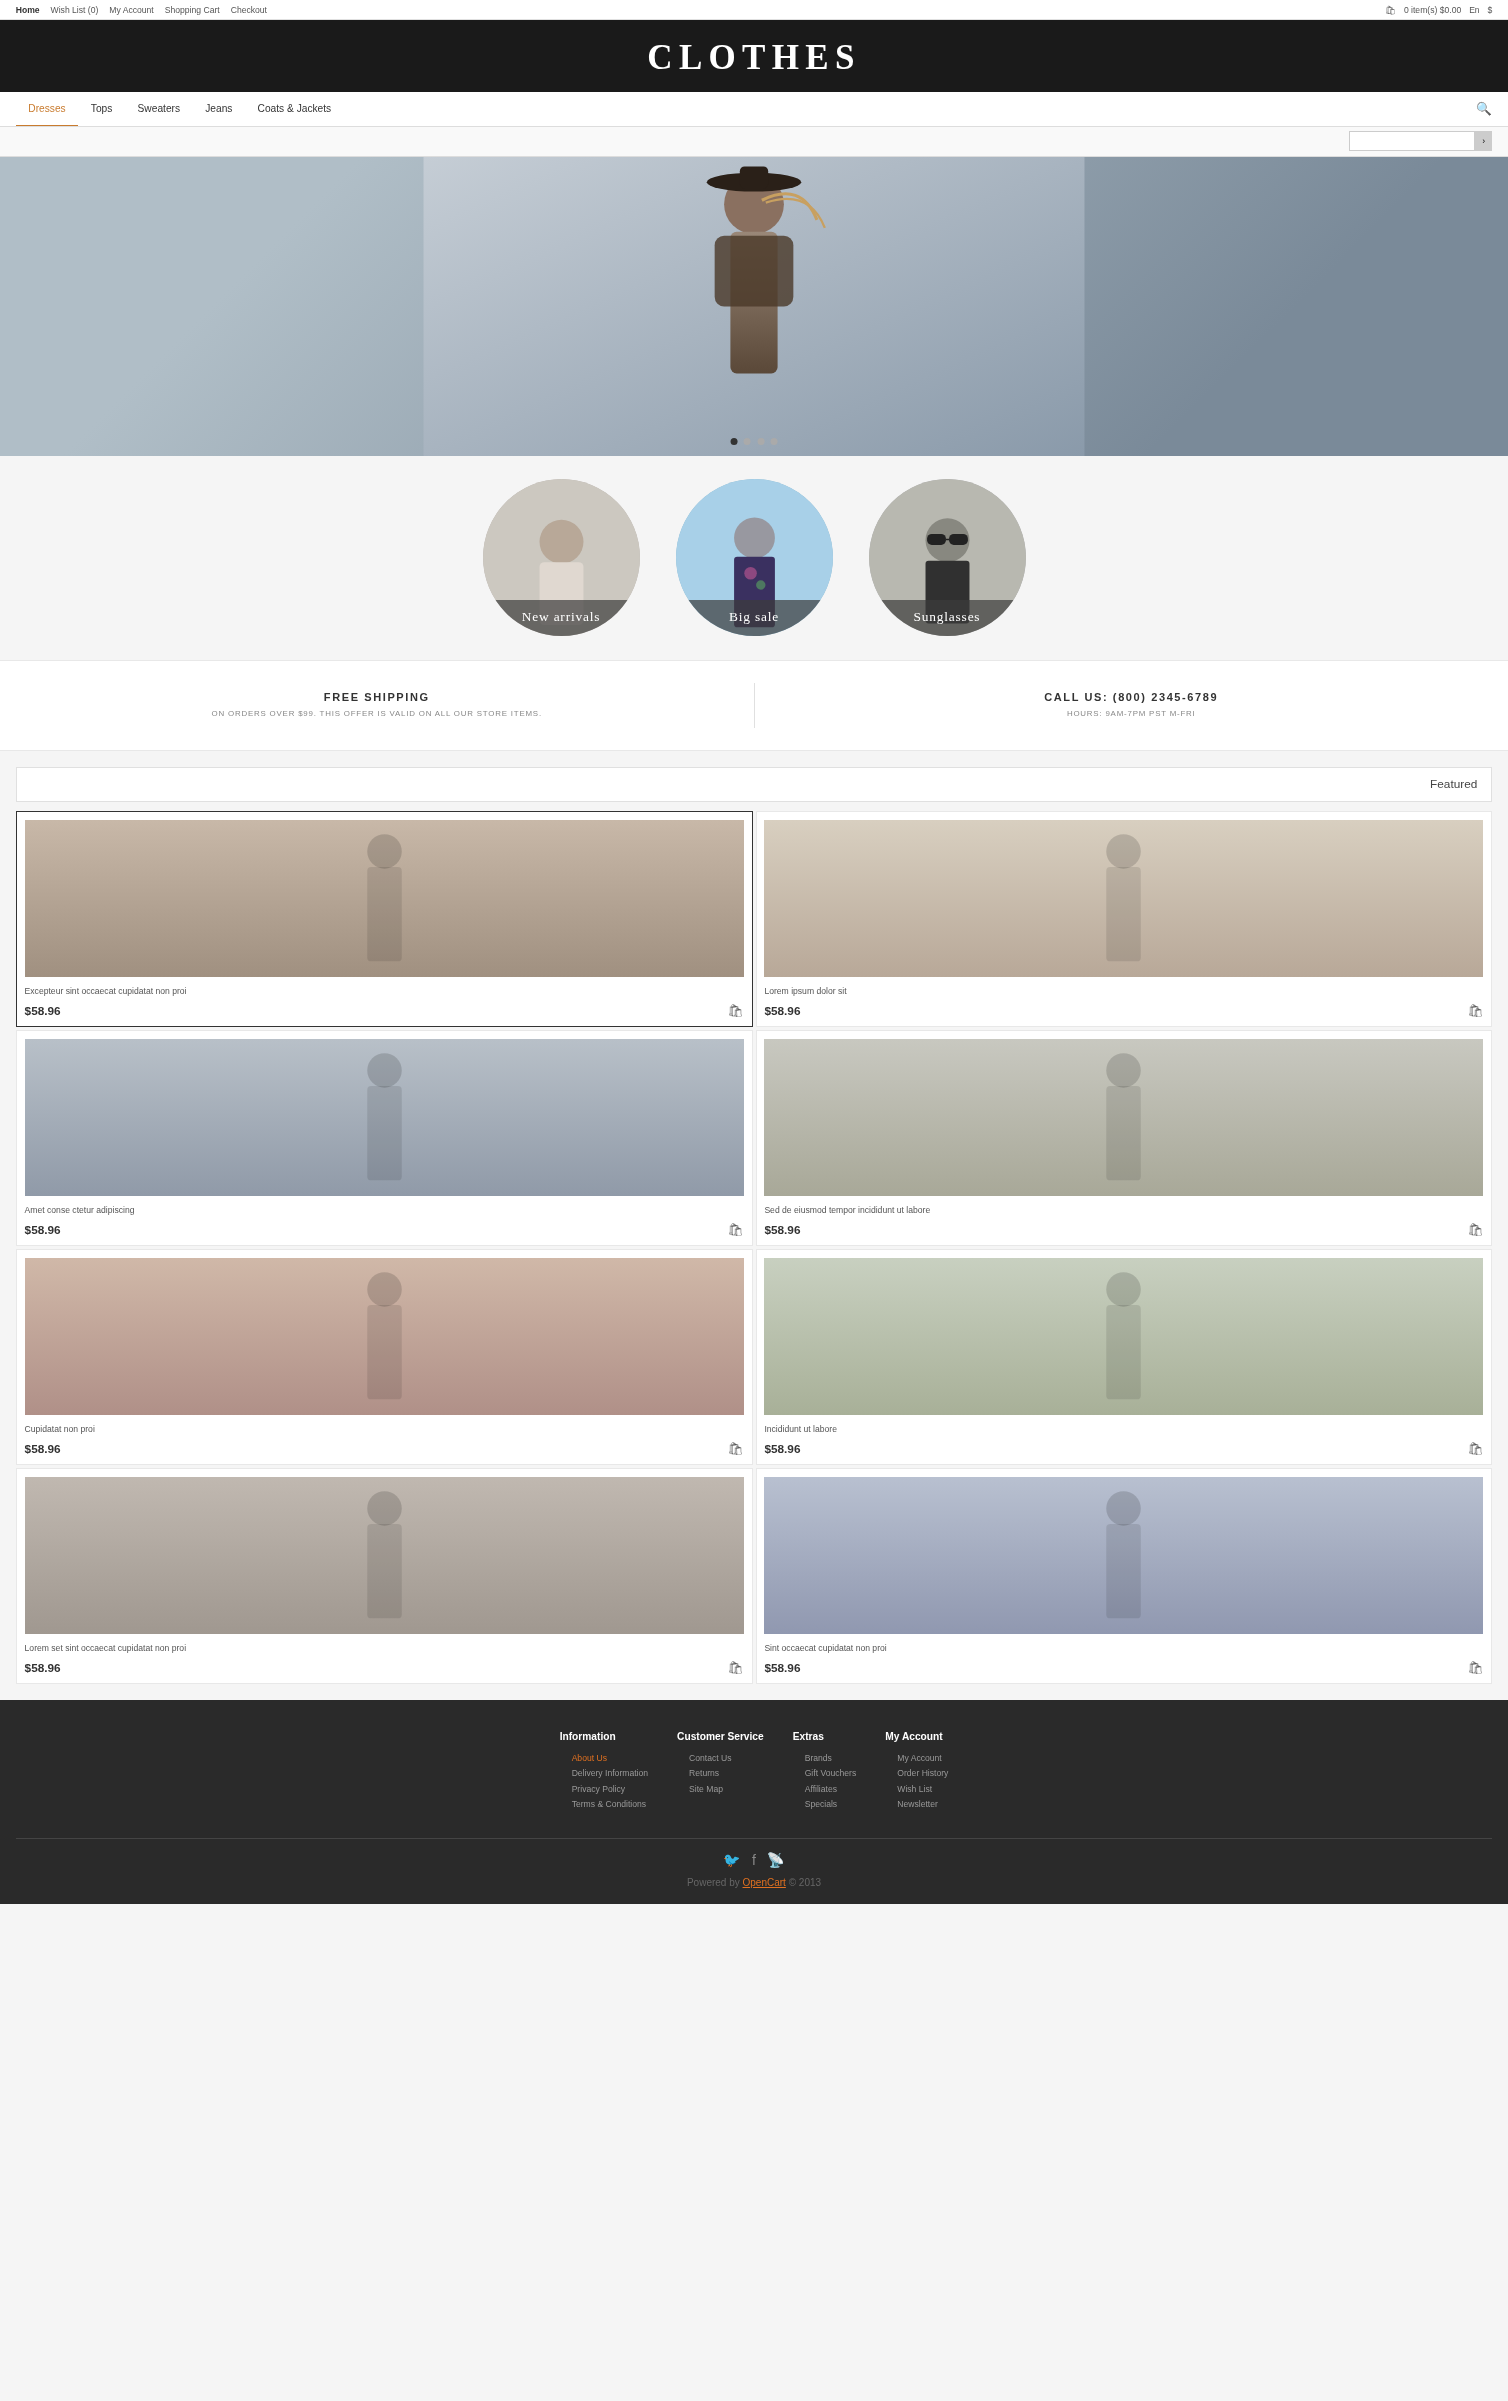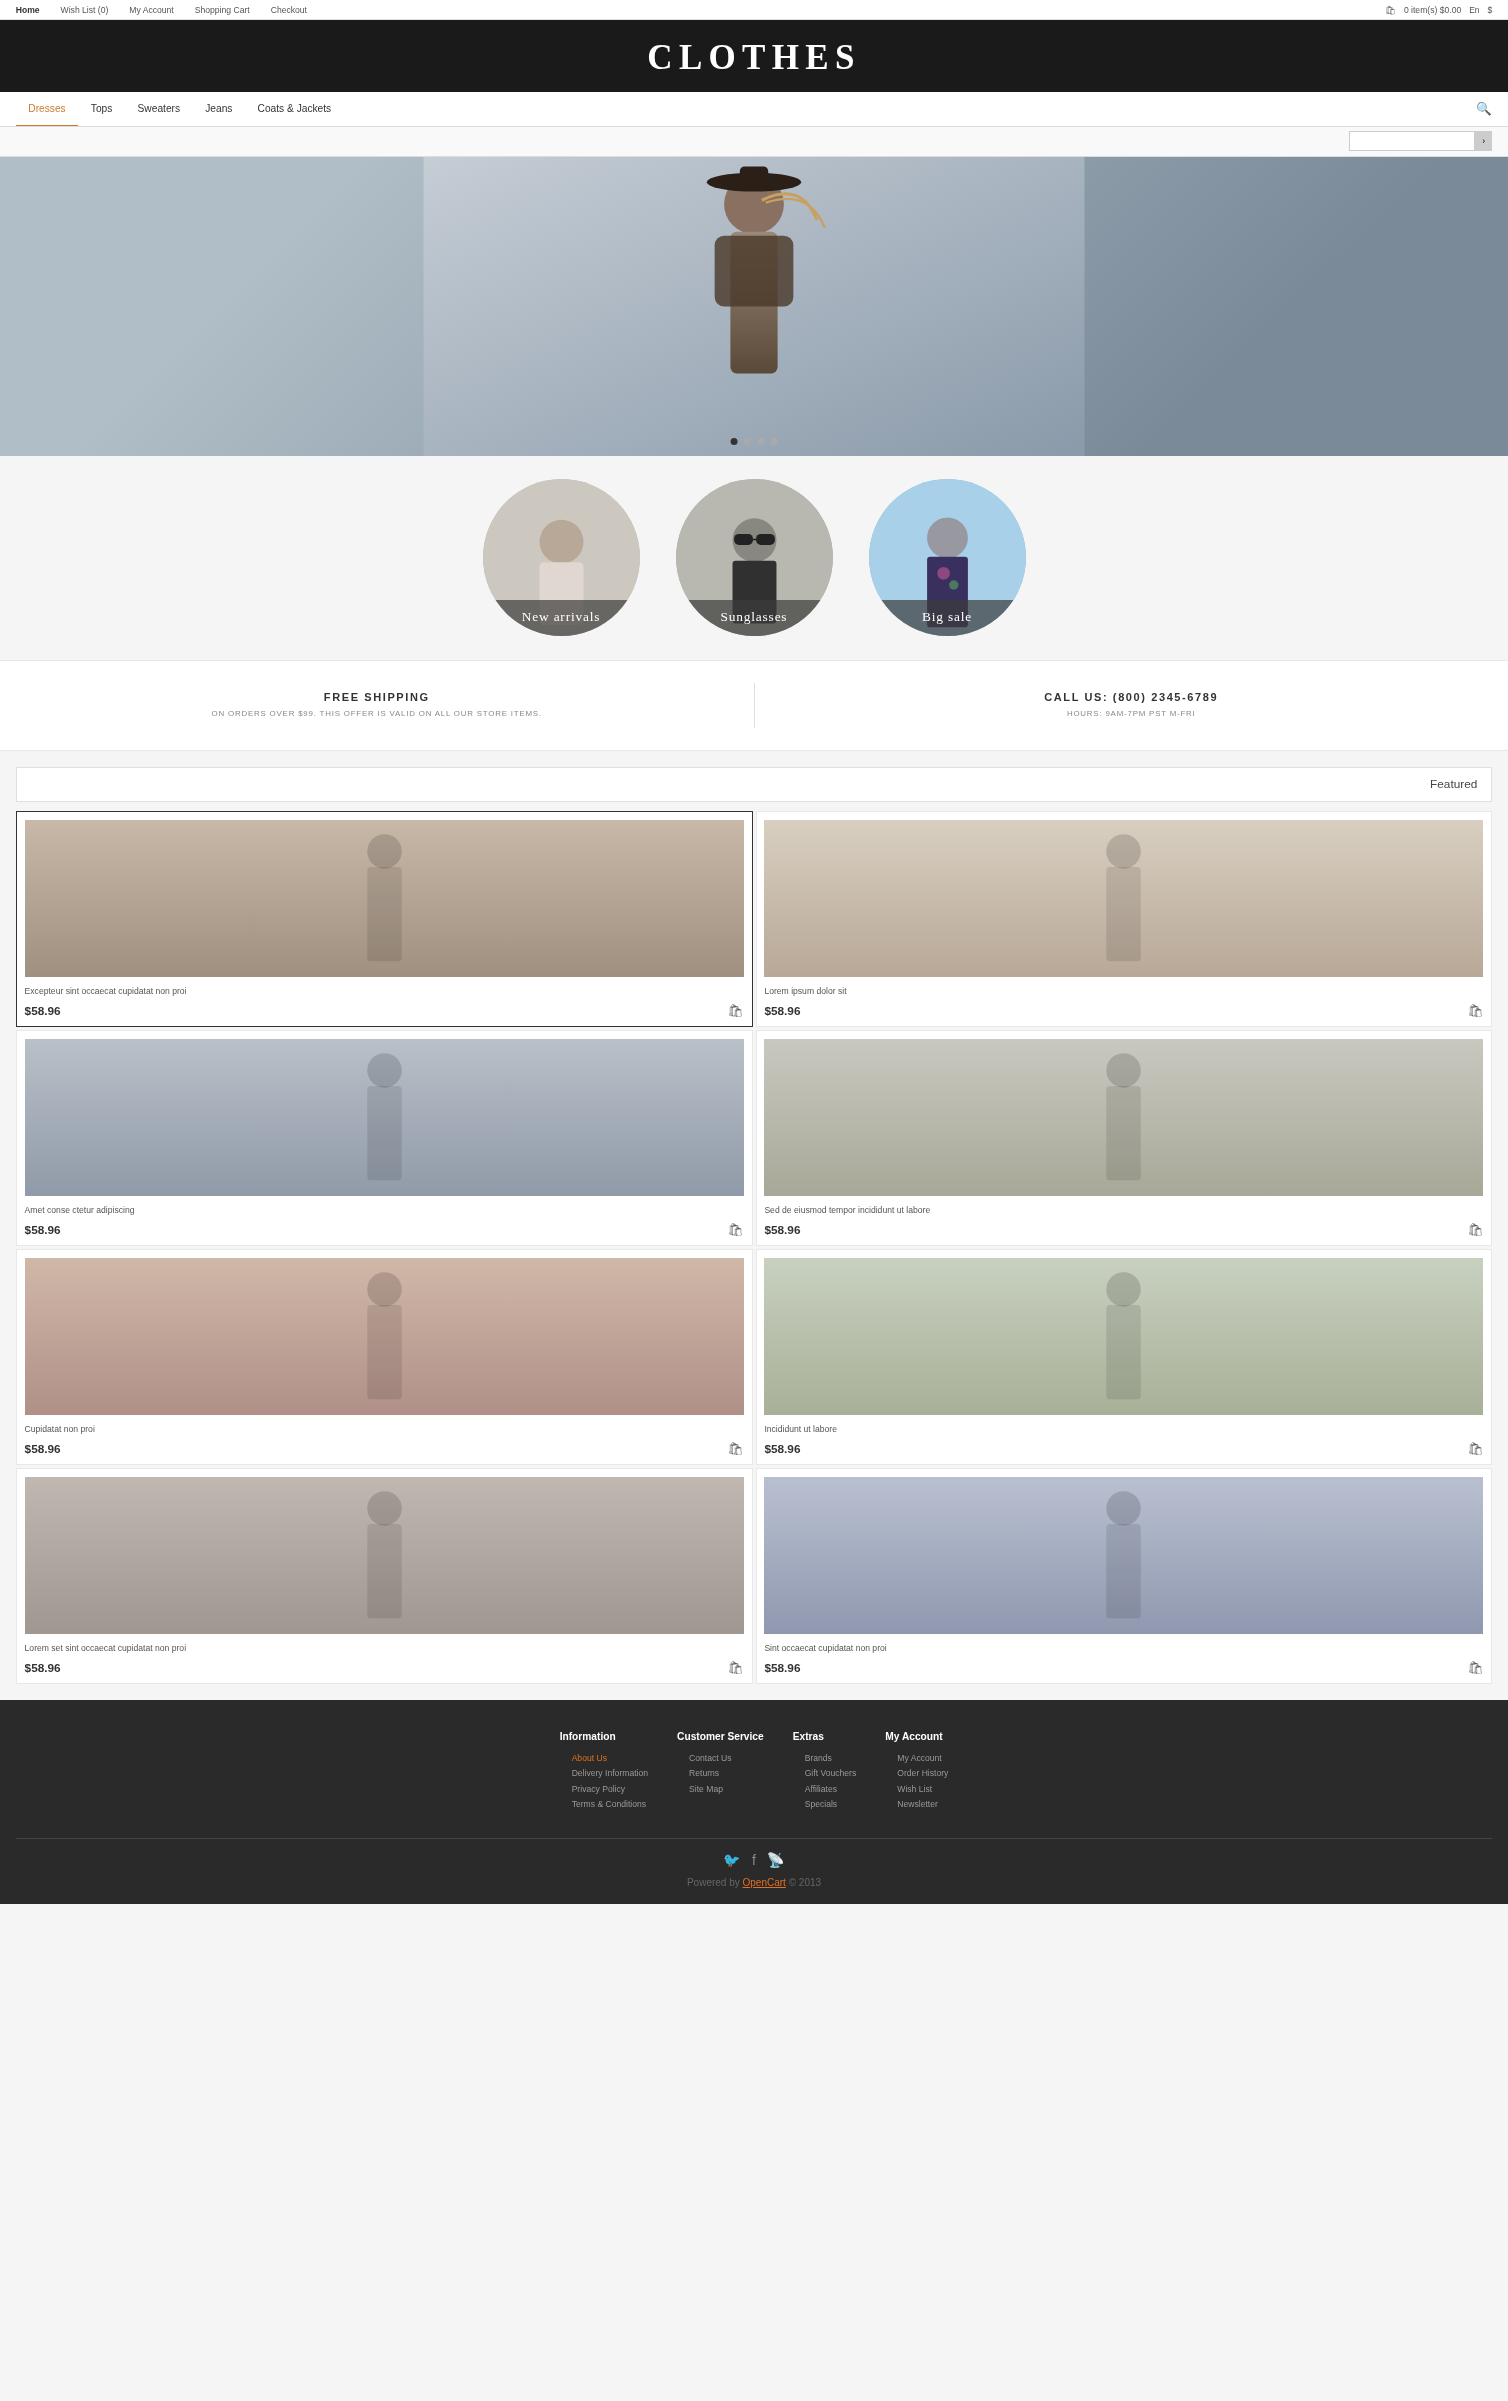--- a/index.html
+++ b/index.html
@@ -1,20 +1,20 @@
 <!DOCTYPE html>
 <html style="font-size:12.6px"><head>
   <meta charset="utf-8">
   <style>
     * { box-sizing: border-box; margin: 0; padding: 0; }
     body { font-family: Arial, sans-serif; background: #f5f5f5; color: #333; font-size: 9.4px; }
 
     
     .top-bar { background: #fff; border-bottom: 0.8px solid #e0e0e0; padding: 4.7px 15.7px; display: flex; justify-content: space-between; align-items: center; }
-    .top-nav { display: flex; gap: 21px; align-items: center; }
+    .top-nav { display: flex; gap: 11px; align-items: center; }
     .top-nav a { text-decoration: none; color: #555; font-size: 8.6px; }
     .top-nav a.active { color: #333; font-weight: bold; }
     .top-right { display: flex; align-items: center; gap: 7.9px; }
     .cart-icon { font-size: 12.6px; }
     .top-right span { font-size: 8.6px; color: #555; }
 
     
     .header { background: #1a1a1a; text-align: center; padding: 17.3px 0 14px; }
     .header h1 { font-family: Georgia, serif; color: #fff; font-size: 35px; letter-spacing: 6.3px; font-weight: bold; text-transform: uppercase; }
 
@@ -170,43 +170,43 @@
 
 <div class="categories">
   <div class="cat-item cat-new">
     <svg width="157" height="157" viewBox="0 0 200 200" style="position:absolute;inset:0;">
       <circle cx="100" cy="100" r="100" fill="#ccc8c0"></circle>
       <ellipse cx="100" cy="80" rx="28" ry="28" fill="#b8a898"></ellipse>
       <rect x="72" y="106" width="56" height="80" rx="6" fill="#e0d8d0"></rect>
     </svg>
     <div class="cat-label">New arrivals</div>
   </div>
+  <div class="cat-item cat-sale">
+    <svg width="157" height="157" viewBox="0 0 200 200" style="position:absolute;inset:0;">
+      <circle cx="100" cy="100" r="100" fill="#a8d0e8"></circle>
+      <ellipse cx="100" cy="75" rx="26" ry="26" fill="#9898a0"></ellipse>
+      <rect x="74" y="99" width="52" height="90" rx="4" fill="#3a3060"></rect>
+
+      <circle cx="95" cy="120" r="8" fill="#e060a0" opacity="0.5"></circle>
+      <circle cx="108" cy="135" r="6" fill="#60c060" opacity="0.5"></circle>
+    </svg>
+    <div class="cat-label">Big sale</div>
+  </div>
   <div class="cat-item cat-sun">
     <svg width="157" height="157" viewBox="0 0 200 200" style="position:absolute;inset:0;">
       <circle cx="100" cy="100" r="100" fill="#b8b8b0"></circle>
       <ellipse cx="100" cy="78" rx="28" ry="28" fill="#888880"></ellipse>
 
       <rect x="74" y="70" width="24" height="14" rx="6" fill="#222"></rect>
       <rect x="102" y="70" width="24" height="14" rx="6" fill="#222"></rect>
       <line x1="98" y1="77" x2="102" y2="77" stroke="#222" stroke-width="2"></line>
       <rect x="72" y="104" width="56" height="80" rx="4" fill="#303030"></rect>
     </svg>
     <div class="cat-label">Sunglasses</div>
   </div>
-  <div class="cat-item cat-sale">
-    <svg width="157" height="157" viewBox="0 0 200 200" style="position:absolute;inset:0;">
-      <circle cx="100" cy="100" r="100" fill="#a8d0e8"></circle>
-      <ellipse cx="100" cy="75" rx="26" ry="26" fill="#9898a0"></ellipse>
-      <rect x="74" y="99" width="52" height="90" rx="4" fill="#3a3060"></rect>
-
-      <circle cx="95" cy="120" r="8" fill="#e060a0" opacity="0.5"></circle>
-      <circle cx="108" cy="135" r="6" fill="#60c060" opacity="0.5"></circle>
-    </svg>
-    <div class="cat-label">Big sale</div>
-  </div>
 </div>
 
 <div class="features">
   <div class="feature-item">
     <div class="feature-title">FREE SHIPPING</div>
     <div class="feature-sub">ON ORDERS OVER $99. THIS OFFER IS VALID ON ALL OUR STORE ITEMS.</div>
   </div>
   <div class="feature-item">
     <div class="feature-title">CALL US: (800) 2345-6789</div>
     <div class="feature-sub">HOURS: 9AM-7PM PST M-FRI</div>

